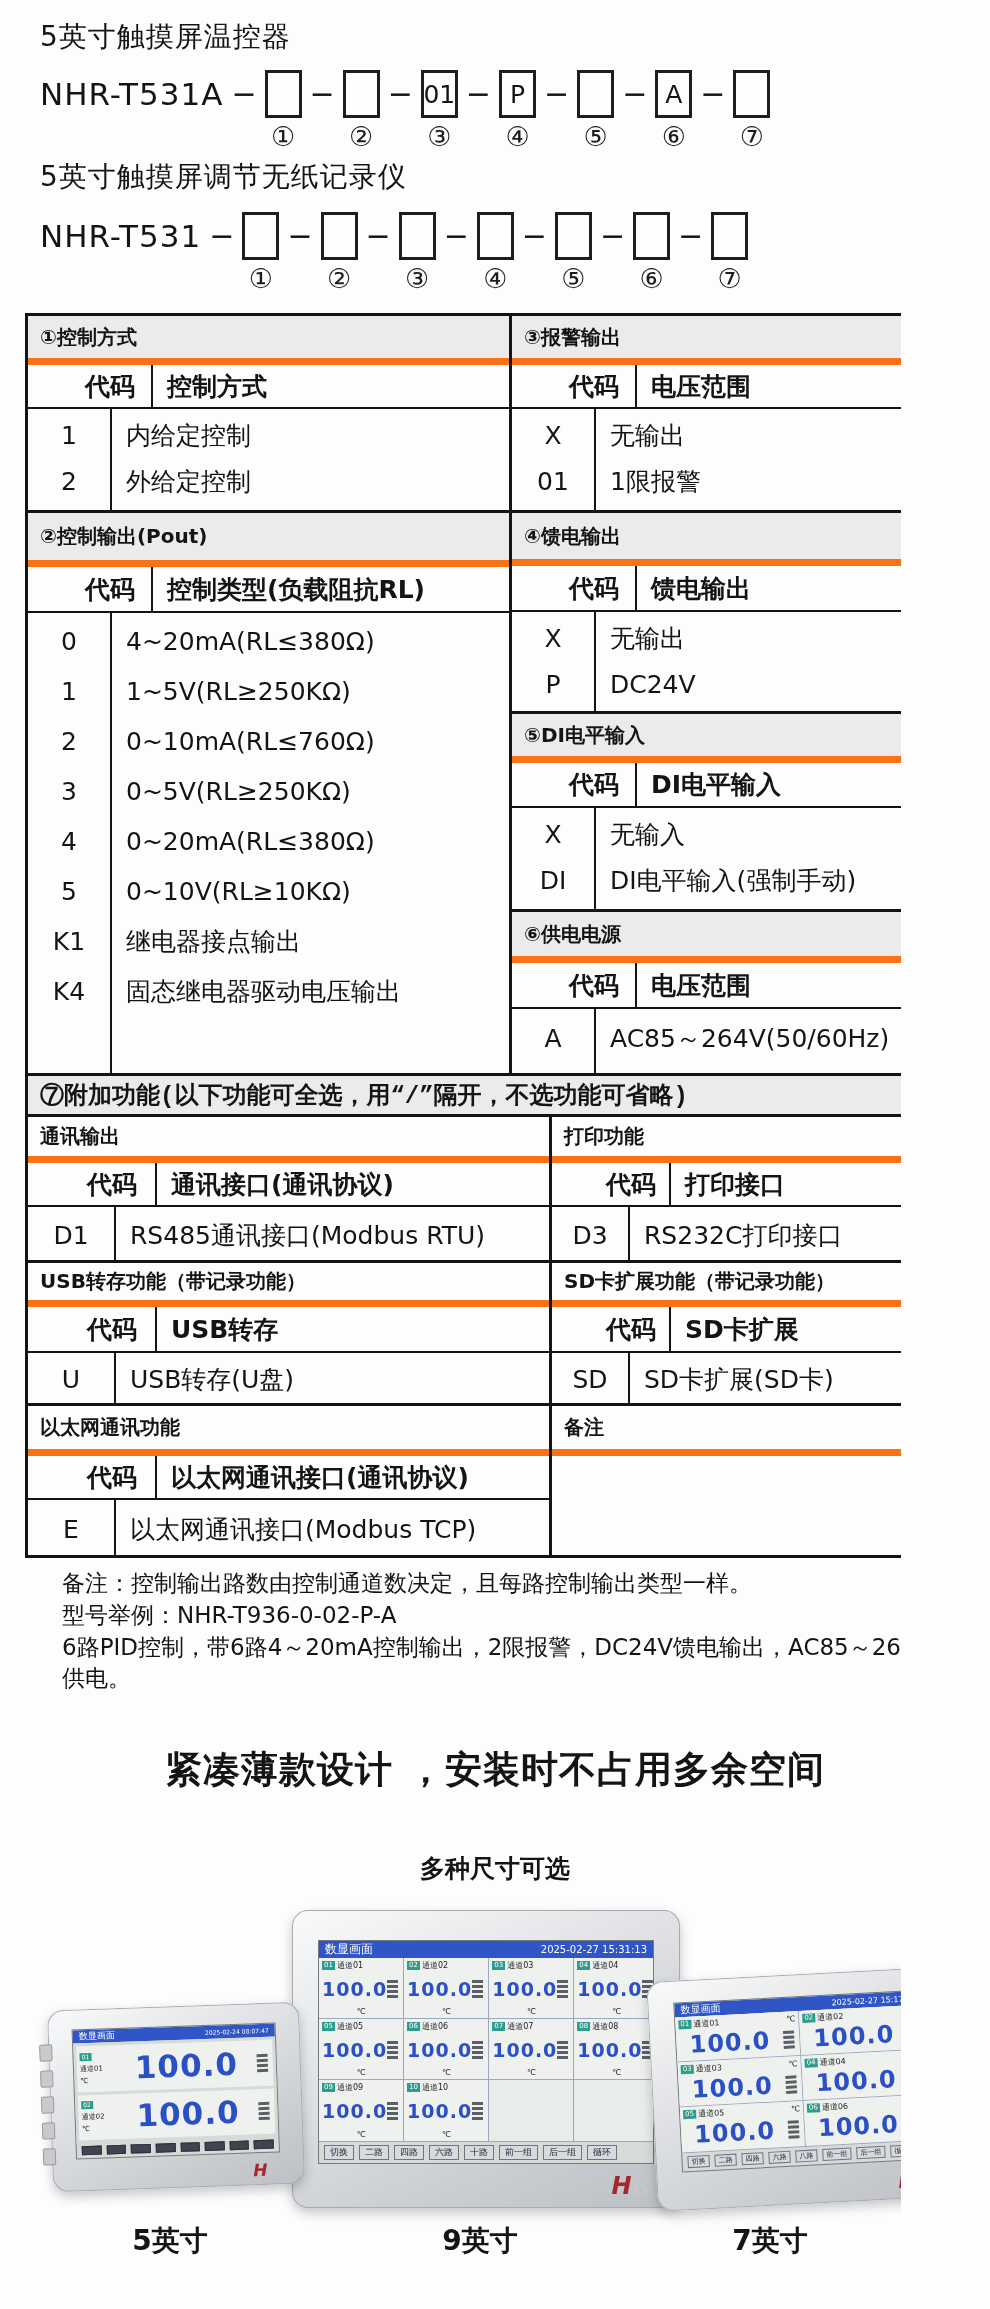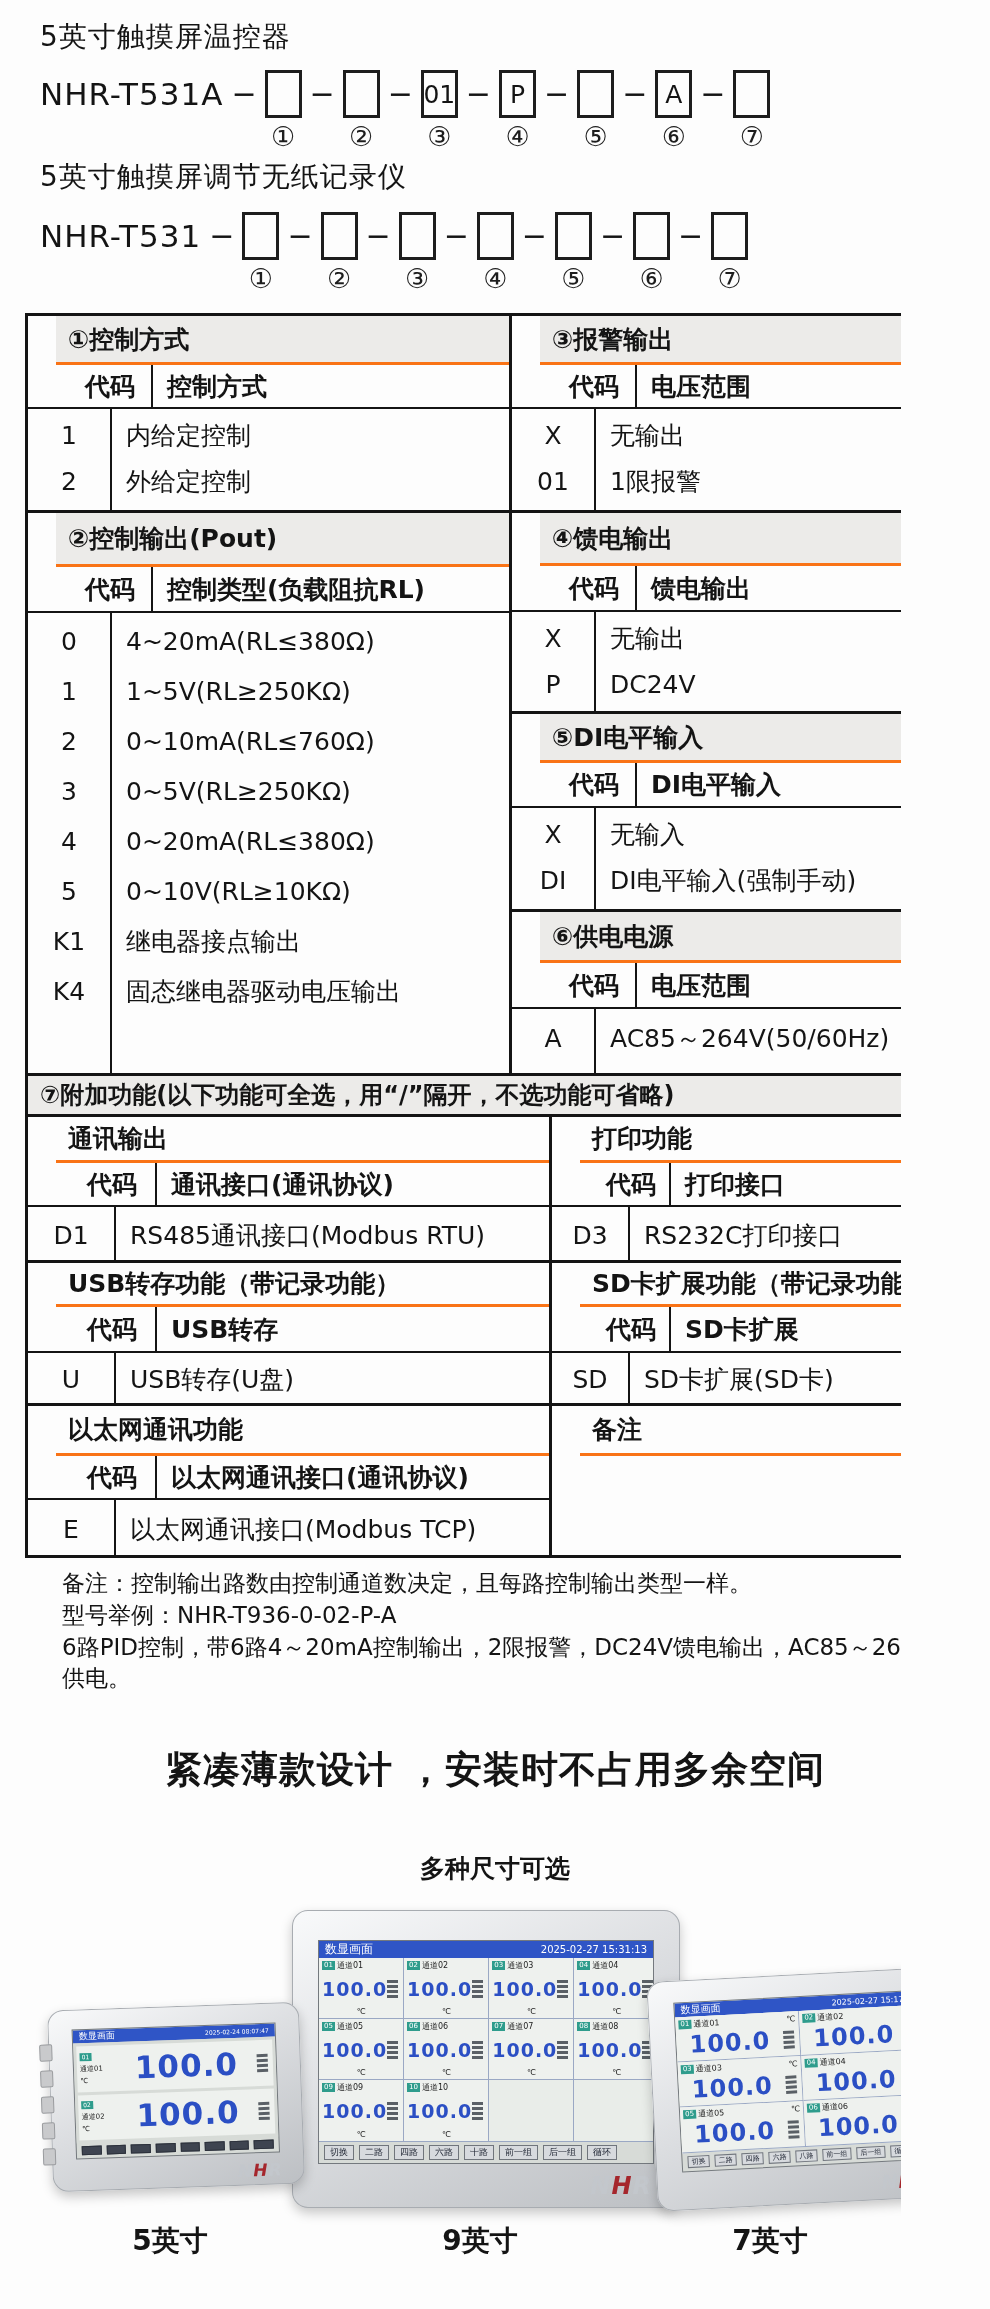--- a/index.html
+++ b/index.html
@@ -21,22 +21,22 @@
 
   
   .spec-table{position:absolute;left:25px;top:313px;width:940px;height:1245px;
               border:3px solid #141414;display:flex;flex-direction:column;font-size:25px;}
   .top{display:flex;height:762px;}
   .col{display:flex;flex-direction:column;}
   .col-left{width:484px;border-right:3px solid #141414;}
   .col-right{flex:1;text-align:center;}
   .sec{display:flex;flex-direction:column;border-bottom:3px solid #141414;}
   .sec:last-child{border-bottom:none;}
-  .sec-title{background:#ecebe9;border-bottom:3px solid #f97316;display:flex;align-items:center;
-             padding-left:12px;font-weight:700;font-size:25px;margin-left:28px;}
+  .sec-title{background:#ecebe9;border-bottom:7px solid #f97316;display:flex;align-items:center;
+             padding-left:12px;font-weight:700;font-size:20px;}
   .hdr{display:flex;border-bottom:2.5px solid #141414;}
   .code-cell{width:84px;border-right:2.5px solid #141414;display:flex;align-items:center;
              justify-content:center;font-weight:600;margin-left:41px;}
   .desc-cell{flex:1;display:flex;align-items:center;padding-left:14px;font-weight:600;}
   .body{display:flex;}
   .code-col{width:84px;border-right:2.5px solid #141414;padding-top:3px;}
   .desc-col{flex:1;padding-top:3px;}
   .line{height:46px;display:flex;align-items:center;font-weight:500;}
   .code-line{justify-content:center;}
   .desc-line{padding-left:14px;}
@@ -45,21 +45,21 @@
   .L1{flex:1;} .L1 .sec-title{height:54px;} .L1 .hdr{height:46px;} .L1 .body{flex:1;}
   .L1 .line{height:50px;}
   .R0 .sec-title{height:49px;} .R0 .hdr{height:44px;} .R0 .body{height:101px;}
   .R1 .sec-title{height:53px;} .R1 .hdr{height:46px;} .R1 .body{height:99px;}
   .R2 .sec-title{height:49px;} .R2 .hdr{height:45px;} .R2 .body{height:101px;}
   .R3{flex:1;} .R3 .sec-title{height:51px;} .R3 .hdr{height:46px;} .R3 .body{flex:1;}
   .R3 .line{height:52px;}
 
   .sec7-title{background:#ecebe9;border-top:3px solid #141414;border-bottom:3px solid #141414;
               height:44px;display:flex;align-items:center;padding-left:12px;
-              font-size:24px;font-weight:700;}
+              font-size:24px;font-weight:700;font-family:Liberation Mono, monospace;}
   .sec7-cols{flex:1;display:flex;}
   .col7{display:flex;flex-direction:column;}
   .col7-left{width:524px;border-right:3px solid #141414;}
   .col7-right{flex:1;}
   .sub .sec-title{background:transparent;font-weight:600;}
   .col7-left .code-cell,.col7-left .code-col{width:88px;}
   .col7-right .code-cell,.col7-right .code-col{width:78px;}
   .S0 .sec-title{height:46px;} .S0 .hdr{height:44px;} .S0 .body{height:53px;}
   .S0 .line{height:50px;}
   .S1 .sec-title{height:44px;} .S1 .hdr{height:46px;} .S1 .body{height:50px;}

